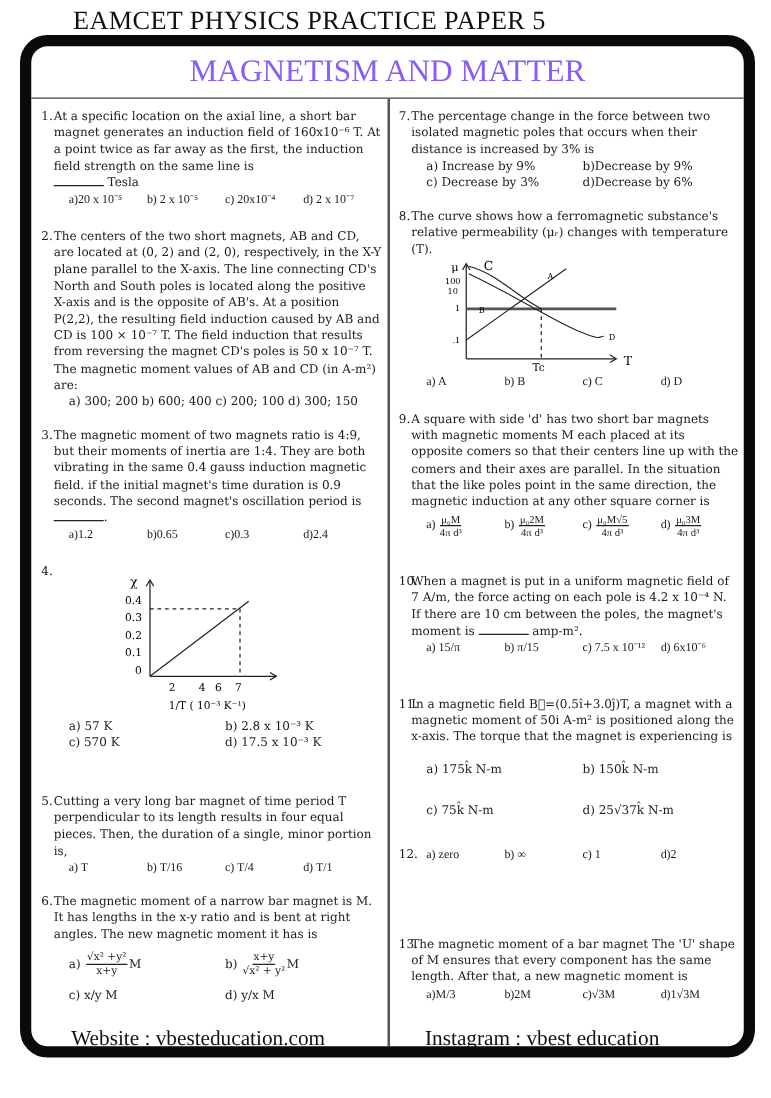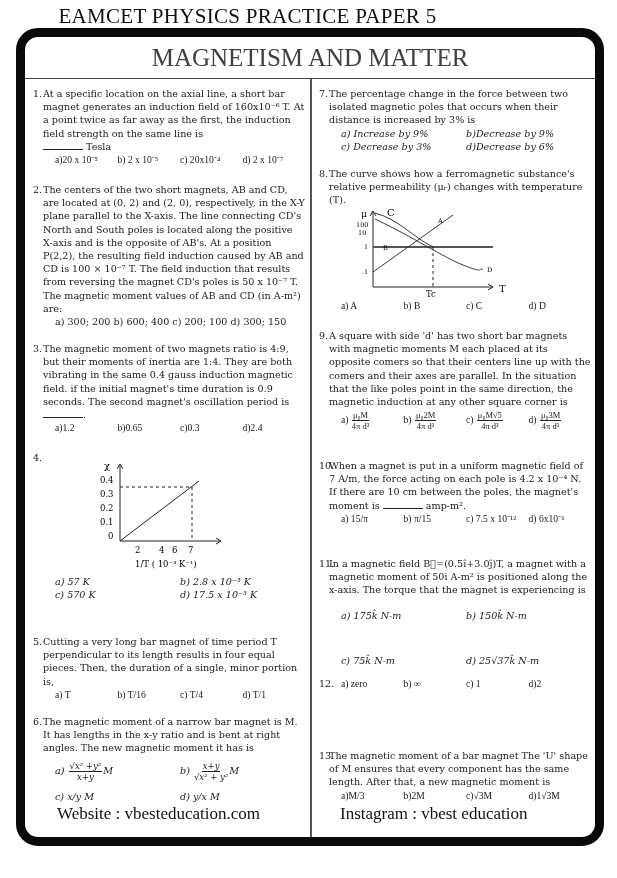--- a/index.html
+++ b/index.html
@@ -8,44 +8,44 @@
   .paper-title {
     position: absolute; left: 0; top: 4px; width: 495px; text-align: center;
     font-family: "Liberation Serif", serif; font-size: 21px; letter-spacing: 0.3px; color: #111;
   }
   .frame {
     position: absolute; left: 16px; top: 28px; width: 588px; height: 818px;
     border: 9px solid #0a0a0a; border-radius: 22px; background: #fff; overflow: hidden;
   }
   .topic-title {
     height: 42px; text-align: center; font-family: "Liberation Serif", serif;
-    font-size: 25px; line-height: 42px; color: #404040; border-bottom: 1.5px solid #444;
+    font-size: 25px; line-height: 42px; color: #8b5cf6; border-bottom: 1.5px solid #444;
   }
   .cols { position: absolute; left: 0; top: 42px; right: 0; bottom: 0; }
   .col-divider { position: absolute; left: 285px; top: 0; bottom: 0; width: 1.5px; background: #555; }
   .col { position: absolute; top: 0; bottom: 0; }
   .col.left { left: 0; width: 285px; padding: 8px 6px 0 8px; }
   .col.right { left: 287px; width: 283px; padding: 8px 6px 0 7px; }
   .q { position: absolute; font-size: 9.6px; line-height: 13.2px; }
   .col.left .q { left: 8px; width: 272px; }
   .col.right .q { left: 7px; width: 272px; }
   .qnum { position: absolute; left: 0; top: 0; width: 20px; }
   .qtext { margin-left: 10px; }
   .opts { margin-left: 22px; display: flex; flex-wrap: wrap; }
   .opts.four > span { width: 25%; font-family: Liberation Serif, serif; }
-  .opts.two > span { width: 50%; font-style: italic; }
+  .opts.two > span { width: 50%; }
   .opts span { white-space: nowrap; }
   .frac { display: inline-flex; flex-direction: column; align-items: center; vertical-align: middle; font-size: 8.5px; line-height: 10px; margin: 0 1px; }
   .frac .num { border-bottom: 0.8px solid #222; padding: 0 1px; }
   .watermark {
     position: absolute; left: 150px; top: 330px; font-family: "DejaVu Serif", serif;
     font-size: 150px; color: rgba(0,0,0,0.06); transform: rotate(48deg); pointer-events: none; white-space: nowrap;
     letter-spacing: 10px;
   }
-  .footer { position: absolute; top: 804px; font-family: "Liberation Serif", serif; font-size: 17px; color: #111; }
+  .footer { position: absolute; top: 821px; font-family: "Liberation Serif", serif; font-size: 17px; color: #111; }
   .footer.left { left: 57px; }
   .footer.right { left: 340px; }
   svg text { font-family: "DejaVu Serif", serif; }
   .blank { display: inline-block; width: 40px; border-bottom: 1px solid #222; }
 </style>
 </head>
 <body>
 
 <div class="paper-title">EAMCET PHYSICS PRACTICE PAPER 5</div>
 
@@ -225,21 +225,21 @@
           <span>a) 15/π</span>
           <span>b) π/15</span>
           <span>c) 7.5 x 10⁻¹²</span>
           <span>d) 6x10⁻⁶</span>
         </div>
       </div>
 
       <div class="q" style="top:478px">
         <span class="qnum">11.</span>
         <div class="qtext">In a magnetic field B⃗=(0.5î+3.0ĵ)T, a magnet with a magnetic moment of 50i A-m² is positioned along the x-axis. The torque that the magnet is experiencing is</div>
-        <div class="opts two" style="margin-top:12px; row-gap:32px">
+        <div class="opts two" style="margin-top:12px; row-gap:20px">
           <span>a) 175k̂ N-m</span>
           <span>b) 150k̂ N-m</span>
           <span>c) 75k̂ N-m</span>
           <span>d) 25√37k̂ N-m</span>
         </div>
       </div>
 
       <div class="q" style="top:598px">
         <span class="qnum">12.</span>
         <div class="opts four">

